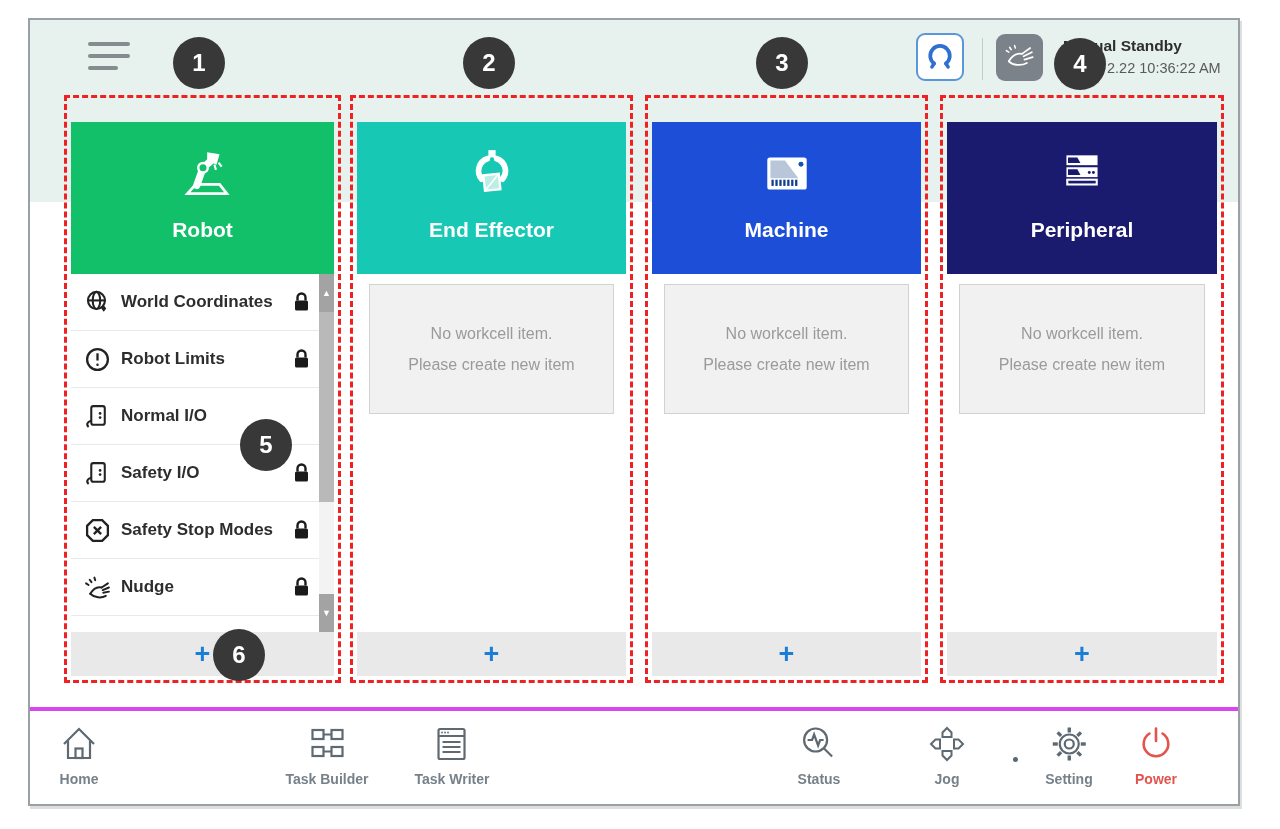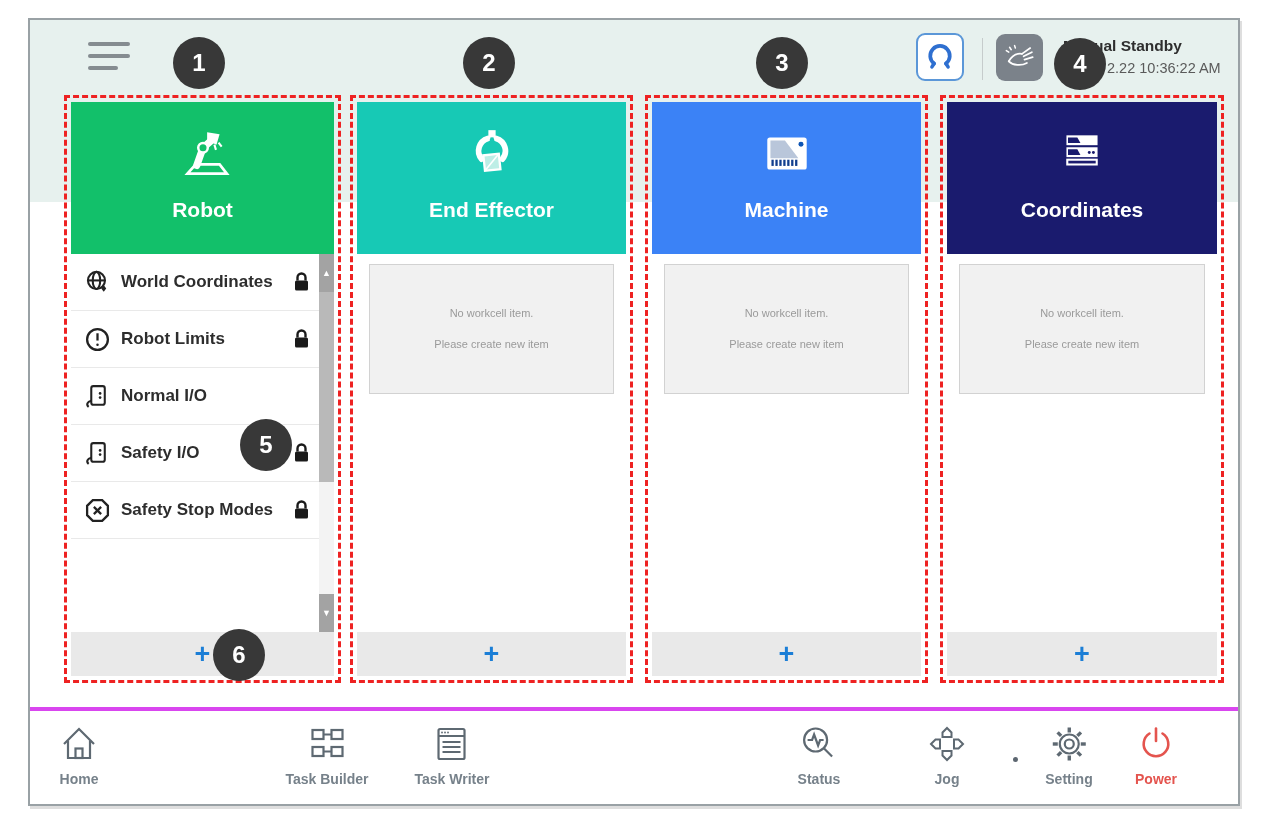--- a/index.html
+++ b/index.html
@@ -23,42 +23,42 @@
   .status-time{font-size:14.5px;color:#5a5a5a;margin-top:5px;padding-left:44px;white-space:nowrap;}
 
   .callout{position:absolute;width:52px;height:52px;border-radius:50%;background:#383838;color:#fff;
     font-size:24px;font-weight:bold;display:flex;align-items:center;justify-content:center;z-index:40;}
   .c1{left:143px;top:17px}.c2{left:433px;top:17px}.c3{left:726px;top:17px}
   .c4{left:1024px;top:18px}.c5{left:210px;top:399px}.c6{left:183px;top:609px}
 
   .col{position:absolute;top:75px;height:588px;border:3px dashed #ee2222;box-sizing:border-box;
     padding:4px;display:flex;flex-direction:column;z-index:10;}
   .col1{left:34px;width:277px}.col2{left:320px;width:283px}.col3{left:615px;width:283px}.col4{left:910px;width:284px}
-  .col-header{height:152px;flex:0 0 152px;display:flex;flex-direction:column;align-items:center;cursor:pointer;}
+  .col-header{height:152px;flex:0 0 152px;display:flex;flex-direction:column;align-items:center;cursor:pointer;margin-top:20px;}
   .col-header .hicon{margin-top:24px;height:56px;display:flex;align-items:center;justify-content:center;}
   .col-header .htitle{margin-top:16px;color:#fff;font-size:21px;font-weight:bold;}
   .col-body{flex:1 1 auto;background:#fff;position:relative;overflow:hidden;}
   .col-footer{flex:0 0 44px;background:#e9e9e9;display:flex;align-items:center;justify-content:center;
     font-size:27px;font-weight:bold;cursor:pointer;line-height:1;}
 
   .wc-item{height:57px;display:flex;align-items:center;padding:0 8px;border-bottom:1px solid #e9e9e9;
     position:relative;box-sizing:border-box;cursor:pointer;background:#fff;}
   .wc-item .ic{width:36px;display:flex;justify-content:center;align-items:center;}
   .wc-item .lbl{margin-left:6px;font-weight:bold;font-size:17px;color:#2d2d2d;white-space:nowrap;}
   .wc-item .lock{position:absolute;right:23px;top:50%;transform:translateY(-50%);display:flex;}
 
   .scrollbar{position:absolute;right:0;top:0;width:15px;height:100%;background:#f3f3f3;z-index:5;}
   .sb-btn{position:absolute;left:0;width:100%;height:38px;background:#a3a3a3;color:#fff;font-size:9px;
     display:flex;align-items:center;justify-content:center;cursor:pointer;}
   .sb-up{top:0}.sb-down{bottom:0}
   .sb-thumb{position:absolute;left:0;top:38px;width:100%;height:190px;background:#b9b9b9;cursor:grab;}
 
   .empty-box{margin:10px 12px;height:128px;background:#f1f1f1;border:1px solid #d2d2d2;
     display:flex;flex-direction:column;align-items:center;justify-content:center;}
-  .empty-box div{color:#9a9a9a;font-size:11px;line-height:31px;}
+  .empty-box div{color:#9a9a9a;font-size:16px;line-height:31px;}
 
   .navbar{position:absolute;left:0;bottom:0;width:100%;height:93px;background:#fff;border-top:4px solid #d946ef;}
   .nav-item{position:absolute;top:11px;transform:translateX(-50%);text-align:center;cursor:pointer;}
   .nav-item .nicon{height:42px;display:flex;align-items:flex-end;justify-content:center;}
   .nav-item .nlbl{margin-top:7px;font-size:14px;font-weight:bold;color:#76818a;white-space:nowrap;}
   .nav-dot{position:absolute;left:983px;top:46px;width:5px;height:5px;border-radius:50%;background:#5c6670;}
   .ni-home{left:49px}.ni-wm{left:174px}.ni-tb{left:297px}.ni-tw{left:422px}
   .ni-status{left:789px}.ni-jog{left:917px}.ni-set{left:1039px}.ni-pwr{left:1126px}
 </style>
 </head>
@@ -190,20 +190,39 @@
             </svg>
           </span>
           <span class="lbl">Safety Stop Modes</span>
           <span class="lock">
             <svg width="19" height="21" viewBox="0 0 19 21">
                 <path d="M5.5,9 V6 a4,4 0 0 1 8,0 V9" fill="none" stroke="#1a1a1a" stroke-width="2.4"></path>
                 <rect x="3" y="9" width="13" height="10" rx="1.6" fill="#1a1a1a"></rect>
               </svg>
           </span>
         </div>
+        <div class="wc-item">
+          <span class="ic">
+            <svg width="27" height="27" viewBox="0 0 26 26" fill="none" stroke="#222" stroke-width="1.9" stroke-linecap="round">
+              <path d="M6,19 C9,14 13,12 17,13"></path>
+              <path d="M17,13 L23,9"></path>
+                <path d="M18,15.5 L24,13"></path>
+                <path d="M18.5,18 L24,17"></path>
+              <path d="M6,19 C10,23 17,23.5 21,21"></path>
+              <path d="M2,9 l2.4,1.6 M5.5,5.5 l1.7,2.3 M10,3.5 l0.8,2.6"></path>
+            </svg>
+          </span>
+          <span class="lbl">Nudge</span>
+          <span class="lock">
+            <svg width="19" height="21" viewBox="0 0 19 21">
+                <path d="M5.5,9 V6 a4,4 0 0 1 8,0 V9" fill="none" stroke="#1a1a1a" stroke-width="2.4"></path>
+                <rect x="3" y="9" width="13" height="10" rx="1.6" fill="#1a1a1a"></rect>
+              </svg>
+          </span>
+        </div>
         <div class="scrollbar">
           <div class="sb-btn sb-up">▲</div>
           <div class="sb-thumb"></div>
           <div class="sb-btn sb-down">▼</div>
         </div>
       </div>
       <div class="col-footer" style="color: rgb(27, 126, 214);">+</div>
     </div>
 
     <div class="col col2" style="border-color: rgb(238, 34, 34);">
@@ -225,21 +244,21 @@
       <div class="col-body">
         <div class="empty-box">
           <div>No workcell item.</div>
           <div>Please create new item</div>
         </div>
       </div>
       <div class="col-footer" style="color: rgb(27, 126, 214);">+</div>
     </div>
 
     <div class="col col3" style="border-color: rgb(238, 34, 34);">
-      <div class="col-header" style="background-color: #3b82f6;">
+      <div class="col-header" style="background-color: #1d4ed8;">
         <span class="hicon">
           <svg width="56" height="56" viewBox="0 0 54 54" fill="none">
             <rect x="8" y="11" width="38" height="31" rx="2.5" fill="#fff"></rect>
             <polygon points="11,14 25,14 38,31 11,31" fill="#b9c6da"></polygon>
             <circle cx="40.5" cy="17.5" r="2.4" fill="#0e55b4"></circle>
             <g fill="#123f8f">
               <rect x="12" y="32.5" width="2.2" height="6"></rect>
                 <rect x="15.8" y="32.5" width="2.2" height="6"></rect>
               <rect x="19.6" y="32.5" width="2.2" height="6"></rect>
                 <rect x="23.4" y="32.5" width="2.2" height="6"></rect>
@@ -266,21 +285,21 @@
           <svg width="56" height="56" viewBox="0 0 54 54" fill="none">
             <rect x="12" y="9" width="30" height="9.5" fill="#fff"></rect>
             <path d="M13.5,11 h9 l3,5.5 h-12 z" fill="#1a1b6e"></path>
             <rect x="12" y="20.5" width="30" height="9.5" fill="#fff"></rect>
             <path d="M13.5,22.5 h9 l3,5.5 h-12 z" fill="#1a1b6e"></path>
             <circle cx="34" cy="25.5" r="1.4" fill="#1a1b6e"></circle>
               <circle cx="38" cy="25.5" r="1.4" fill="#1a1b6e"></circle>
             <rect x="12.8" y="32.5" width="28.4" height="4.6" stroke="#fff" stroke-width="2"></rect>
           </svg>
         </span>
-        <span class="htitle">Coordinates</span>
+        <span class="htitle">Peripheral</span>
       </div>
       <div class="col-body">
         <div class="empty-box">
           <div>No workcell item.</div>
           <div>Please create new item</div>
         </div>
       </div>
       <div class="col-footer" style="color: rgb(27, 126, 214);">+</div>
     </div>
 

